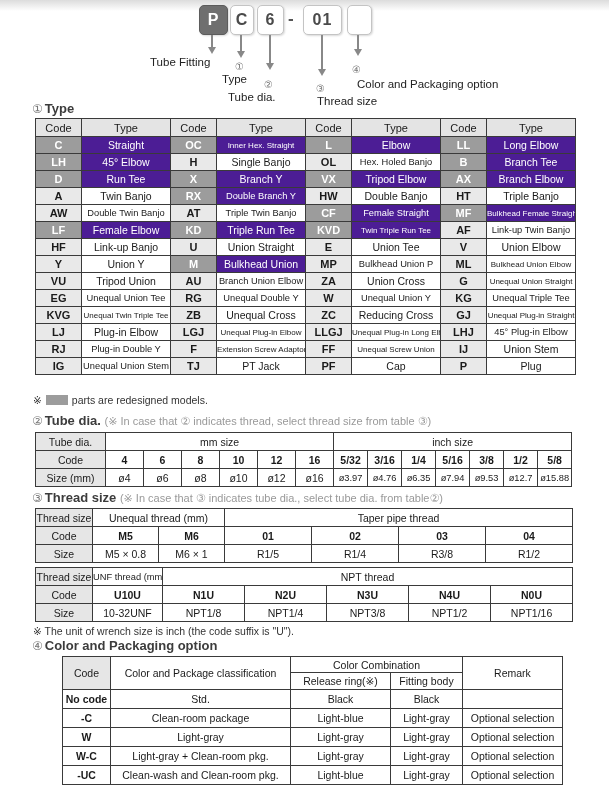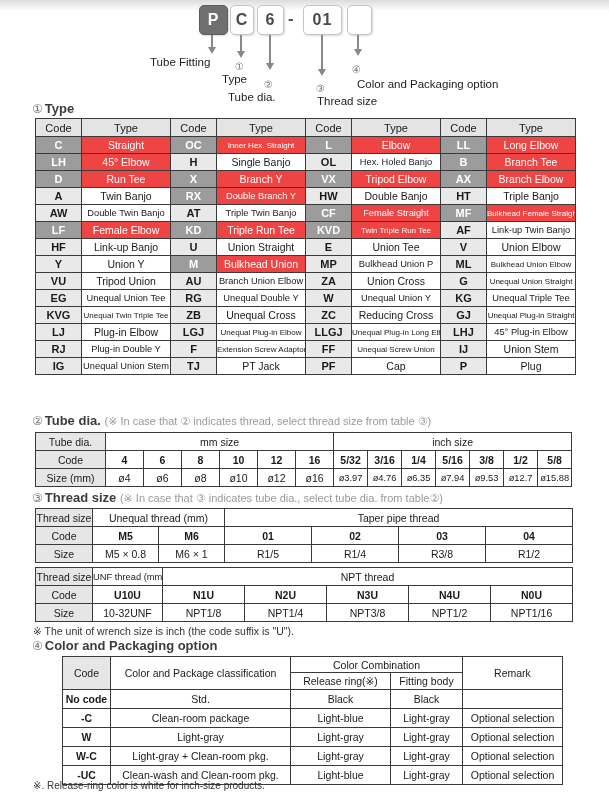--- a/index.html
+++ b/index.html
@@ -22,21 +22,21 @@
   
   .sec-h{position:absolute;left:8px;font-size:13px;font-weight:bold;color:#3c3c3c;white-space:nowrap;margin-left:24px;}
   .sec-num{font-weight:normal;font-size:12px;color:#777;margin-right:2px;}
   .sec-note{font-weight:normal;font-size:11px;color:#999;}
 
   
   table{position:absolute;border-collapse:collapse;table-layout:fixed;}
   td,th{border:1px solid #3a3a3a;text-align:center;vertical-align:middle;padding:0;
         overflow:hidden;white-space:nowrap;font-size:10.5px;font-weight:normal;}
   .lab{background:#e6e6e6;}
-  .gray{background:#ef4444;color:#fff;}
+  .gray{background:#4c1d95;color:#fff;}
   .bold{font-weight:bold;}
   .sm{font-size:9.3px;}
   .xs{font-size:8px;}
 
   #type-table{left:35px;top:118px;width:540px;}
   #type-table th{height:17px;background:#e4e4e4;font-size:11px;}
   #type-table td{height:16px;}
   #type-table td.c-code{font-weight:bold;font-size:11px;background:#e9e9e9;}
   #type-table td.c-code.gray{background:#9c9c9c;}
 
@@ -258,20 +258,23 @@
           <td class="c-type sm">Unequal Union Stem</td>
           <td class="c-code">TJ</td>
           <td class="c-type">PT Jack</td>
           <td class="c-code">PF</td>
           <td class="c-type">Cap</td>
           <td class="c-code">P</td>
           <td class="c-type">Plug</td>
         </tr>
       </tbody>
   </table>
+  <div class="note" style="left:33px;top:394px;">
+    <span>※</span><span class="swatch"></span><span>parts are redesigned models.</span>
+  </div>
 
   <div class="sec-h" style="top:413px;">
     <span class="sec-num">②</span><span>Tube dia.</span>
     <span class="sec-note">(※ In case that ② indicates thread, select thread size from table ③)</span>
   </div>
   <table id="tube-table">
     <colgroup>
       <col style="width:70px">
       <col span="6" style="width:38px">
       <col span="7" style="width:34px">
@@ -442,14 +445,13 @@
         </tr>
         <tr>
           <td class="bold">-UC</td>
           <td>Clean-wash and Clean-room pkg.</td>
           <td>Light-blue</td>
           <td>Light-gray</td>
           <td>Optional selection</td>
         </tr>
       </tbody>
   </table>
-  <div class="note" style="left:33px;top:780px;font-size:10px;">※. Release-ring color is white for inch-size products.</div>
 </div>
 
 </body></html>

